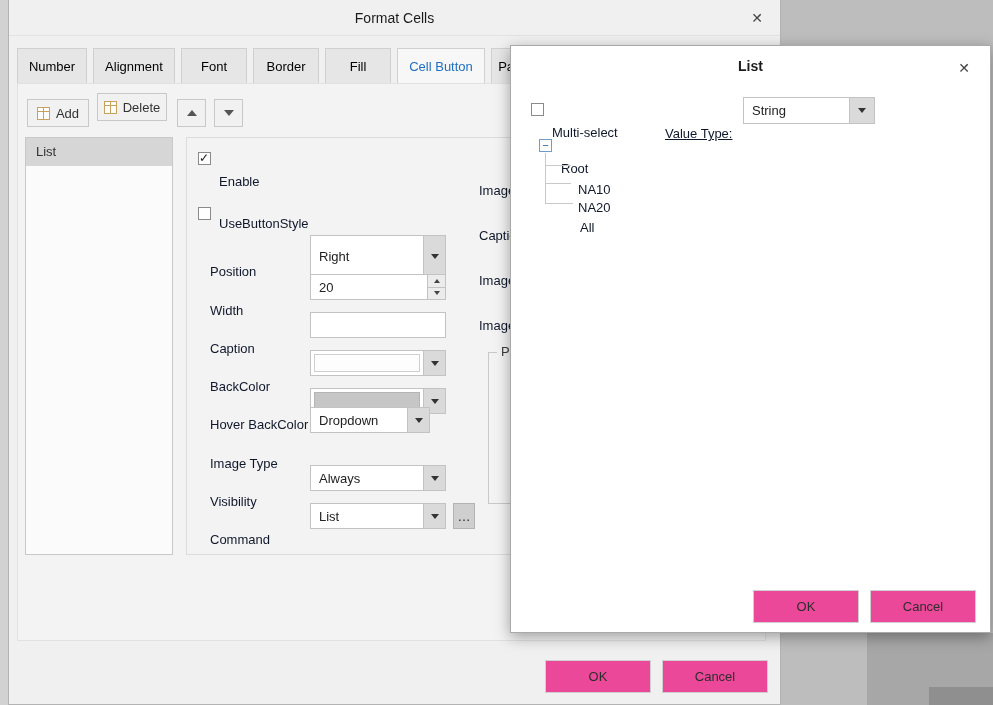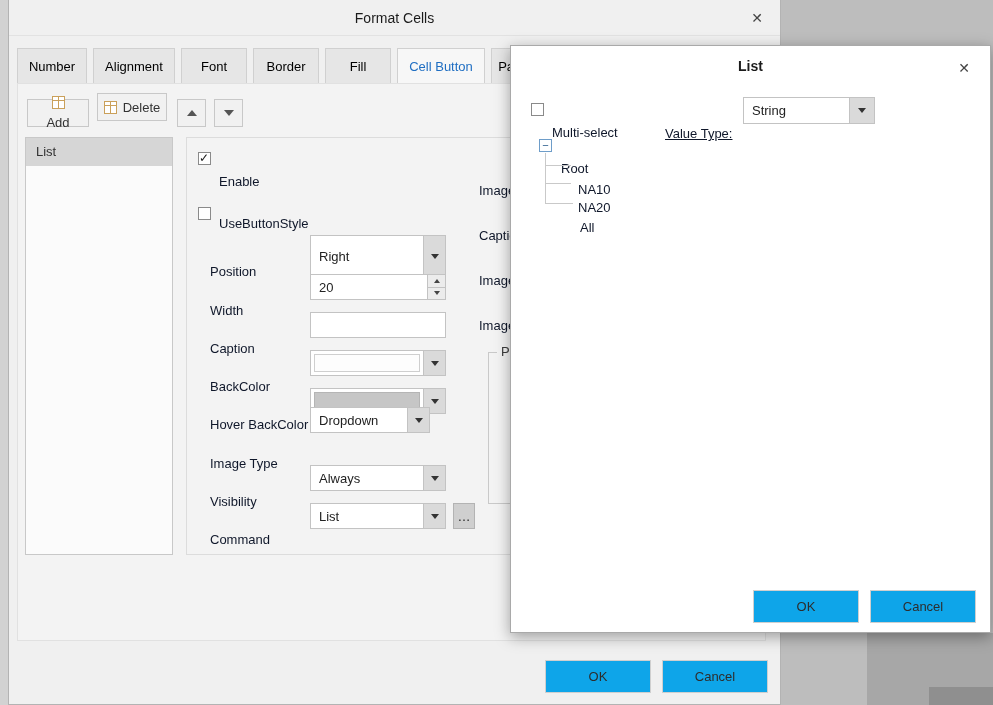--- a/index.html
+++ b/index.html
@@ -60,21 +60,21 @@
   .spinbtns div{flex:1;display:flex;align-items:center;justify-content:center;background:#ececec;}
   .spinbtns div:first-child{border-bottom:1px solid #c3c3c3;}
   .swatch{flex:1;margin:3px;border:1px solid #cfcfcf;background:#fdfdfd;}
   .swatch.gray{background:#c6c6c6;border-color:#b5b5b5;}
   .ellip{background:#cfcfcf;border:1px solid #b3b3b3;display:flex;align-items:center;justify-content:center;color:#222;}
 
   .grpbox{border:1px solid #c9c9c9;}
   .grpbox .grplabel{position:absolute;top:-9px;left:8px;background:#f3f3f3;padding:0 4px;color:#3b3b3b;}
 
   
-  .btn{display:flex;align-items:center;justify-content:center;background:#0ea5e9;border:1px solid #cfcfcf;color:#2d2d2d;}
+  .btn{display:flex;align-items:center;justify-content:center;background:#ec4899;border:1px solid #cfcfcf;color:#2d2d2d;}
 
   
   .dlg-list .titlebar{height:40px;border-bottom:none;font-weight:bold;}
   .tree-exp{width:13px;height:13px;border:1px solid #6e9dc9;background:#fff;display:flex;align-items:center;justify-content:center;
             font-size:11px;line-height:11px;color:#2b5d8c;}
   .tree-line{background:#c9c9c9;}
 </style>
 </head>
 <body>
 
@@ -94,21 +94,21 @@
     <div class="tab" style="width:80px">Alignment</div>
     <div class="tab" style="width:64px">Font</div>
     <div class="tab" style="width:64px">Border</div>
     <div class="tab" style="width:64px">Fill</div>
     <div class="tab selected" style="width:86px">Cell Button</div>
     <div class="tab" style="width:60px">Padding</div>
   </div>
 
   <div class="abs tabpanel"></div>
 
-  <div class="abs toolbtn" style="left:18px;top:99px;width:62px;height:28px;flex-direction:column;">
+  <div class="abs toolbtn" style="left:18px;top:99px;width:62px;height:28px;">
     <span class="tbl-icon"></span>
     <span>Add</span>
   </div>
   <div class="abs toolbtn" style="left:88px;top:93px;width:70px;height:28px;">
     <span class="tbl-icon"></span>
     <span>Delete</span>
   </div>
   <div class="abs toolbtn" style="left:168px;top:99px;width:29px;height:28px;">
     <span class="tri-up"></span>
   </div>

